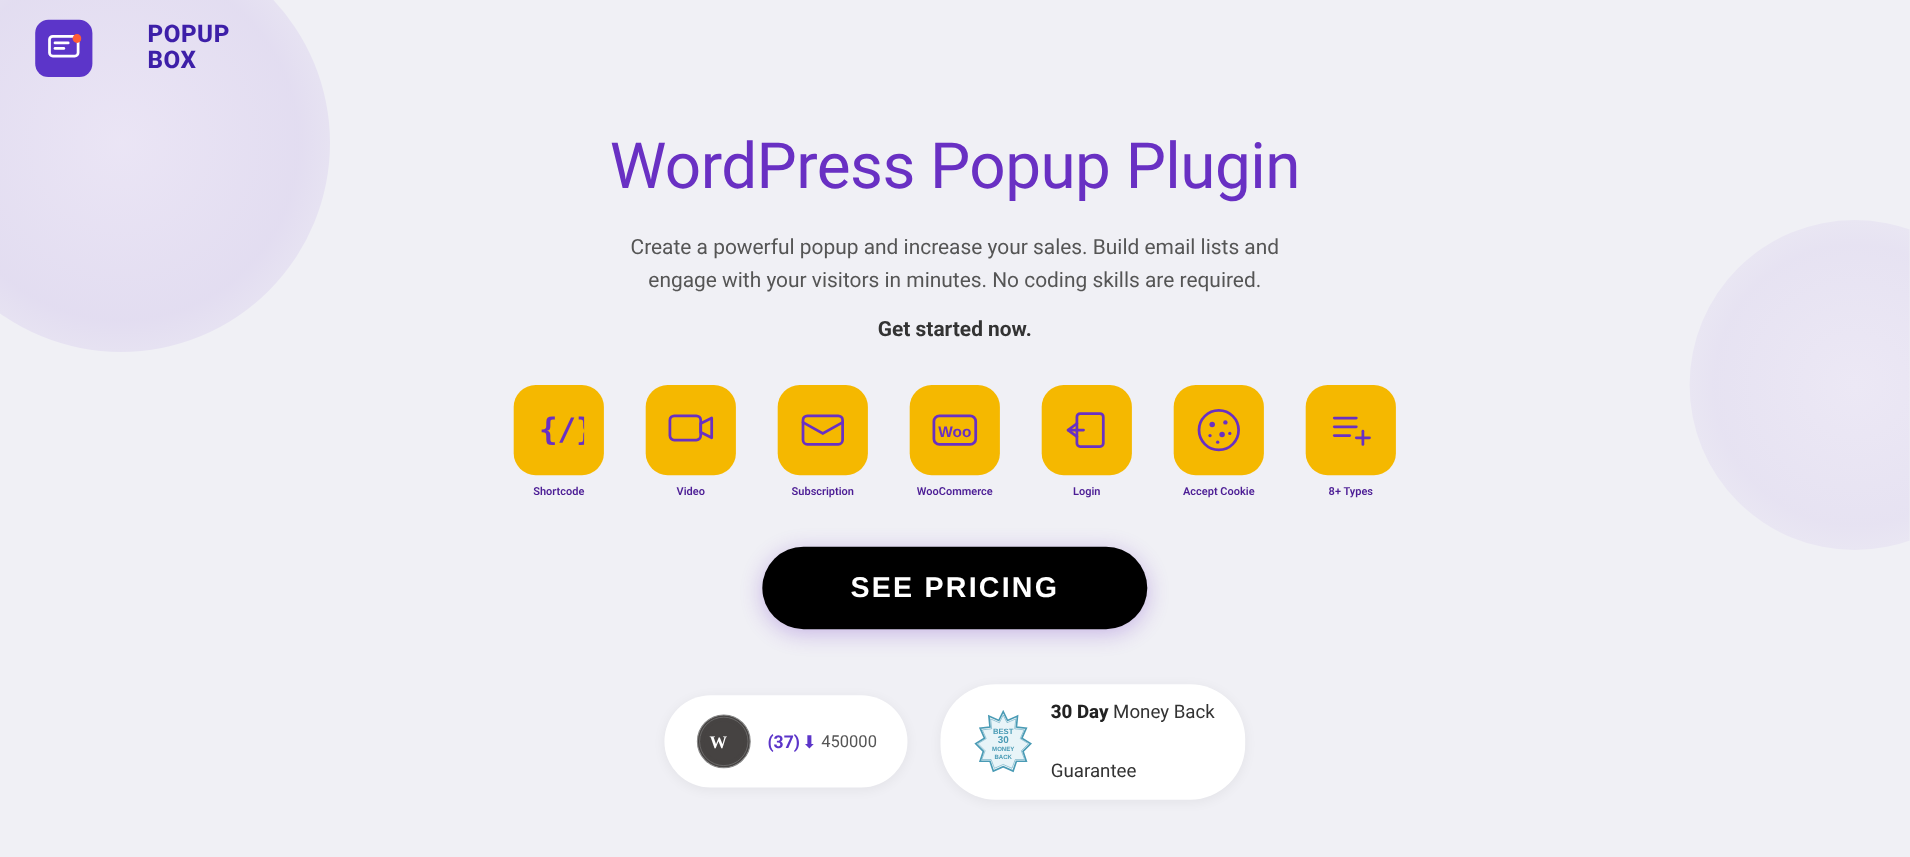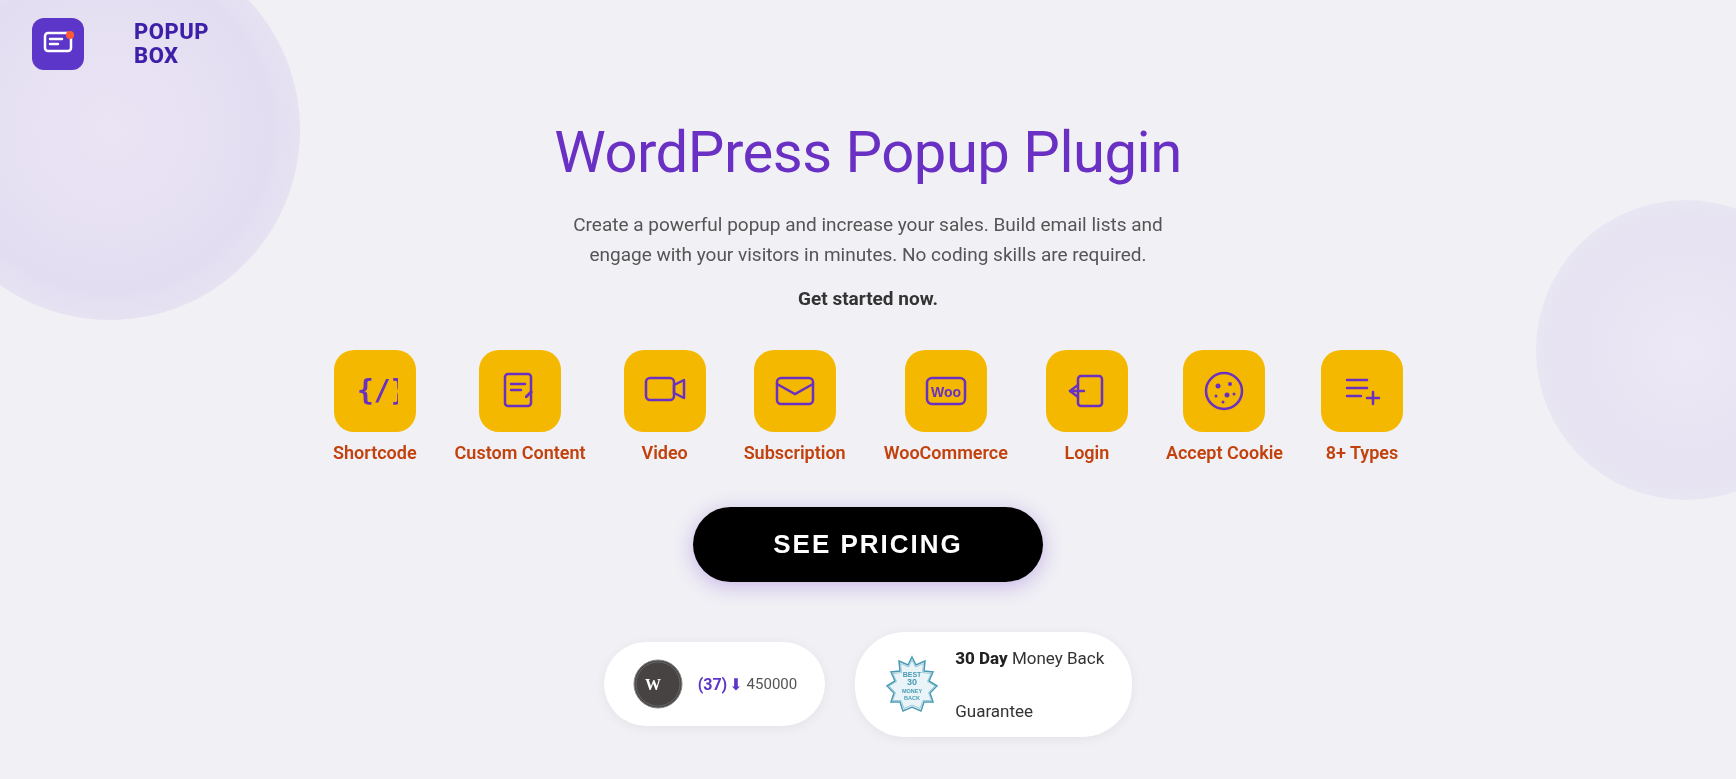--- a/index.html
+++ b/index.html
@@ -135,23 +135,23 @@
       align-items: center;
       justify-content: center;
     }
 
     .feature-icon-box svg {
       width: 46px;
       height: 46px;
     }
 
     .feature-label {
-      font-size: 18px;
+      font-size: 10px;
       font-weight: 600;
-      color: #c2410c;
+      color: #4c1d95;
     }
 
     
     .see-pricing-btn {
       background: #000000;
       color: white;
       font-size: 26px;
       font-weight: 800;
       letter-spacing: 2px;
       border: none;
@@ -275,31 +275,20 @@
 
     <div class="feature-item">
       <div class="feature-icon-box">
         <svg viewBox="0 0 46 46" fill="none">
           <text x="5" y="32" font-size="28" font-weight="800" fill="#6930c3" font-family="monospace">{/}</text>
         </svg>
       </div>
       <span class="feature-label">Shortcode</span>
     </div>
 
-    <div class="feature-item">
-      <div class="feature-icon-box">
-        <svg viewBox="0 0 46 46" fill="none">
-          <rect x="8" y="6" width="26" height="32" rx="3" stroke="#6930c3" stroke-width="2.5"></rect>
-          <path d="M14 16 L28 16" stroke="#6930c3" stroke-width="2.5" stroke-linecap="round"></path>
-          <path d="M14 22 L24 22" stroke="#6930c3" stroke-width="2.5" stroke-linecap="round"></path>
-          <path d="M30 30 L36 24 L34 22 L28 28 L28 30 L30 30Z" fill="#6930c3"></path>
-        </svg>
-      </div>
-      <span class="feature-label">Custom Content</span>
-    </div>
 
     <div class="feature-item">
       <div class="feature-icon-box">
         <svg viewBox="0 0 46 46" fill="none">
           <rect x="4" y="10" width="28" height="22" rx="4" stroke="#6930c3" stroke-width="2.5"></rect>
           <path d="M32 17 L42 12 L42 30 L32 25 Z" stroke="#6930c3" stroke-width="2.5" stroke-linejoin="round"></path>
         </svg>
       </div>
       <span class="feature-label">Video</span>
     </div>

